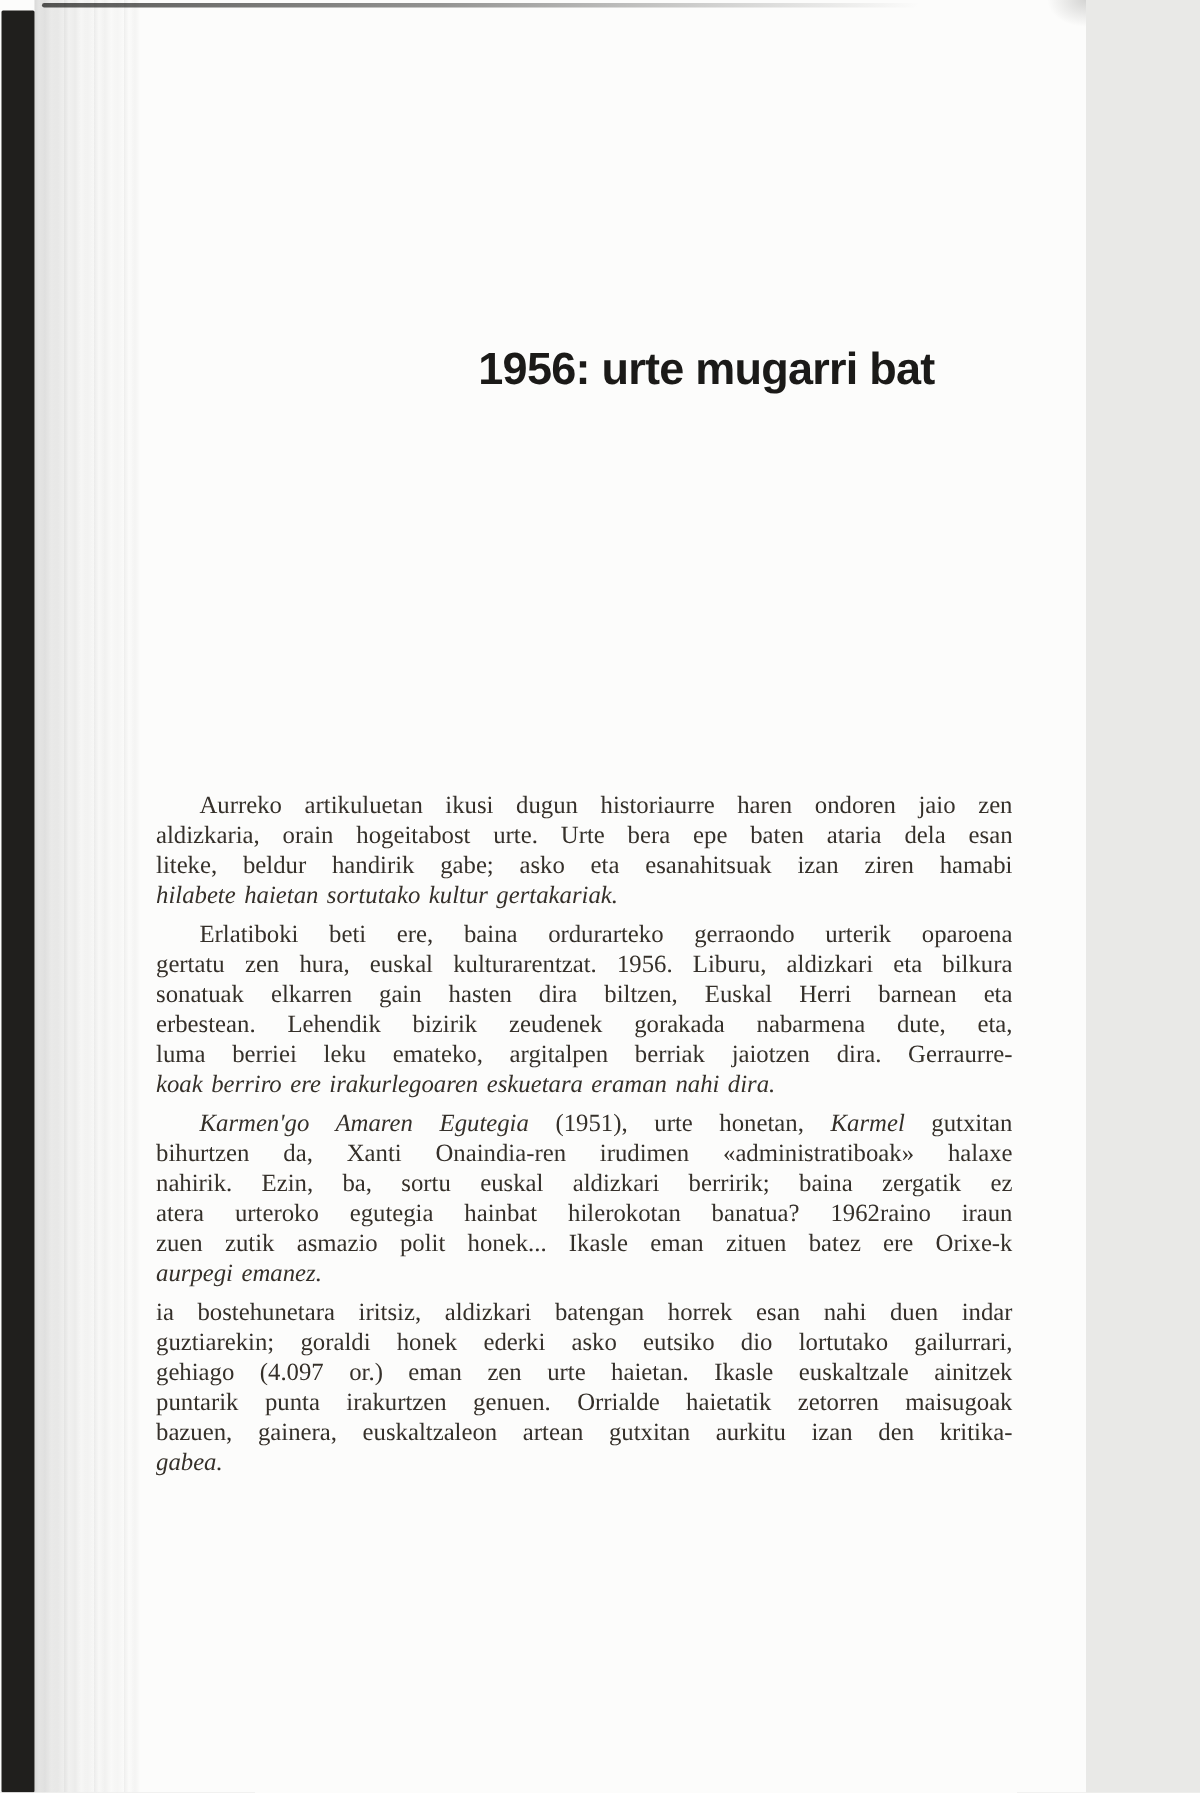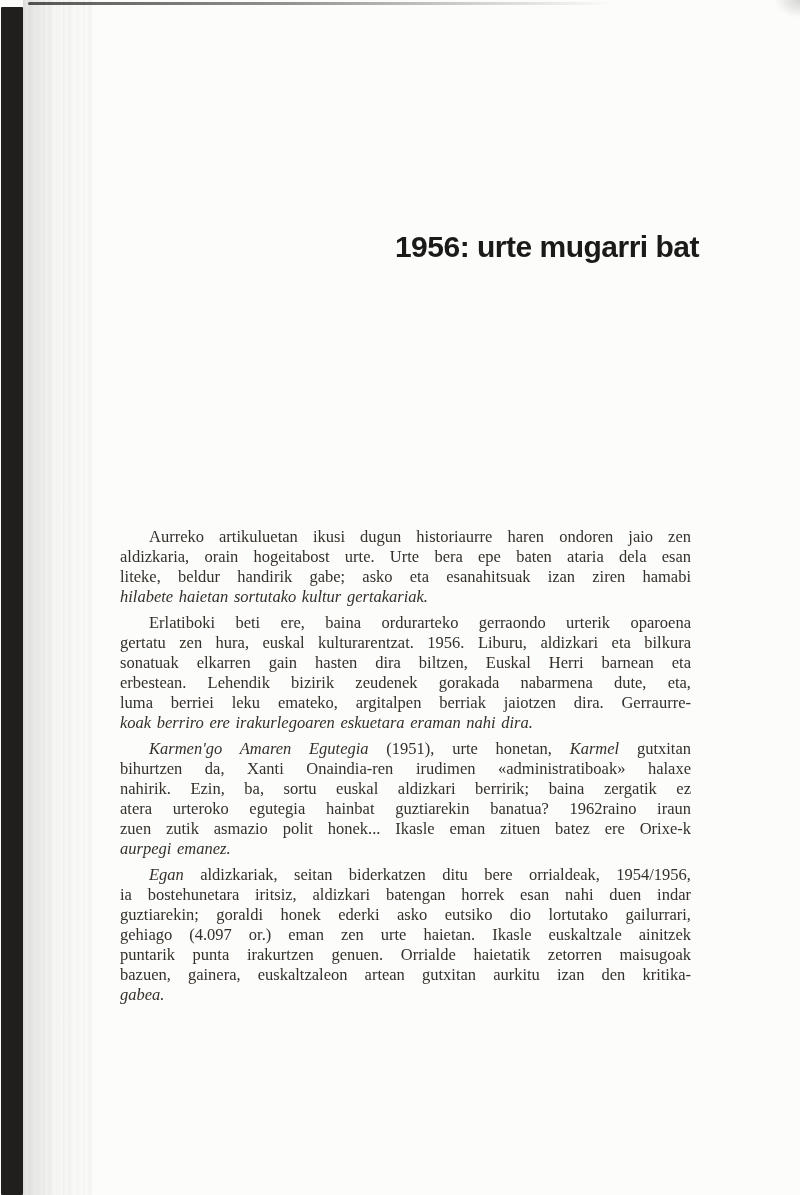--- a/index.html
+++ b/index.html
@@ -1,21 +1,21 @@
 <!DOCTYPE html>
 <html style="--paper: #fcfcfb; --ink: #35302a; --heading-ink: #1b1a18; --binding: #201f1d;"><head>
 <meta charset="utf-8">
 <style>
   * { margin: 0; padding: 0; box-sizing: border-box; }
   html, body { background: #e9e9e7; }
   body { font-family: "Liberation Serif", serif; }
 
   .scan {
     position: relative;
-    width: 800px;
+    width: 724px;
     height: 1195px;
     background: var(--paper, #fcfcfb);
     overflow: hidden;
   }
 
   
   .top-line {
     position: absolute;
     top: 2px; left: 28px;
     width: 585px; height: 3px;
@@ -64,21 +64,21 @@
     font-size: 30px;
     line-height: 36px;
     letter-spacing: -0.5px;
     color: var(--heading-ink, #1b1a18);
     white-space: nowrap;
   }
 
   .body-text {
     position: absolute;
     top: 527px;
-    left: 120px;
+    left: 104px;
     width: 571px;
     font-size: 16.5px;
     line-height: 20px;
     color: var(--ink, #35302a);
     word-spacing: 1.5px;
   }
 
   .para { margin-bottom: 6px; }
 
   .line {
@@ -115,26 +115,25 @@
         <div class="line"><span>gertatu zen hura, euskal kulturarentzat. 1956. Liburu, aldizkari eta bilkura</span></div>
         <div class="line"><span>sonatuak elkarren gain hasten dira biltzen, Euskal Herri barnean eta</span></div>
         <div class="line"><span>erbestean. Lehendik bizirik zeudenek gorakada nabarmena dute, eta,</span></div>
         <div class="line"><span>luma berriei leku emateko, argitalpen berriak jaiotzen dira. Gerraurre-</span></div>
         <div class="line last"><span>koak berriro ere irakurlegoaren eskuetara eraman nahi dira.</span></div>
       </div>
       <div class="para">
         <div class="line first"><em>Karmen'go Amaren Egutegia</em><span> (1951), urte honetan, </span><em>Karmel</em><span> gutxitan</span></div>
         <div class="line"><span>bihurtzen da, Xanti Onaindia-ren irudimen «administratiboak» halaxe</span></div>
         <div class="line"><span>nahirik. Ezin, ba, sortu euskal aldizkari berririk; baina zergatik ez</span></div>
-        <div class="line"><span>atera urteroko egutegia hainbat guztiarekin banatua? 1962raino iraun</span></div>
+        <div class="line"><span>atera urteroko egutegia hainbat hilerokotan banatua? 1962raino iraun</span></div>
         <div class="line"><span>zuen zutik asmazio polit honek... Ikasle eman zituen batez ere Orixe-k</span></div>
         <div class="line last"><span>aurpegi emanez.</span></div>
       </div>
       <div class="para">
-        <div class="line first"><em>Egan</em><span> aldizkariak, seitan biderkatzen ditu bere orrialdeak, 1954/1956,</span></div>
         <div class="line"><span>ia bostehunetara iritsiz, aldizkari batengan horrek esan nahi duen indar</span></div>
         <div class="line"><span>guztiarekin; goraldi honek ederki asko eutsiko dio lortutako gailurrari,</span></div>
         <div class="line"><span>gehiago (4.097 or.) eman zen urte haietan. Ikasle euskaltzale ainitzek</span></div>
         <div class="line"><span>puntarik punta irakurtzen genuen. Orrialde haietatik zetorren maisugoak</span></div>
         <div class="line"><span>bazuen, gainera, euskaltzaleon artean gutxitan aurkitu izan den kritika-</span></div>
         <div class="line last"><span>gabea.</span></div>
       </div>
     </div>
 </div>
 

